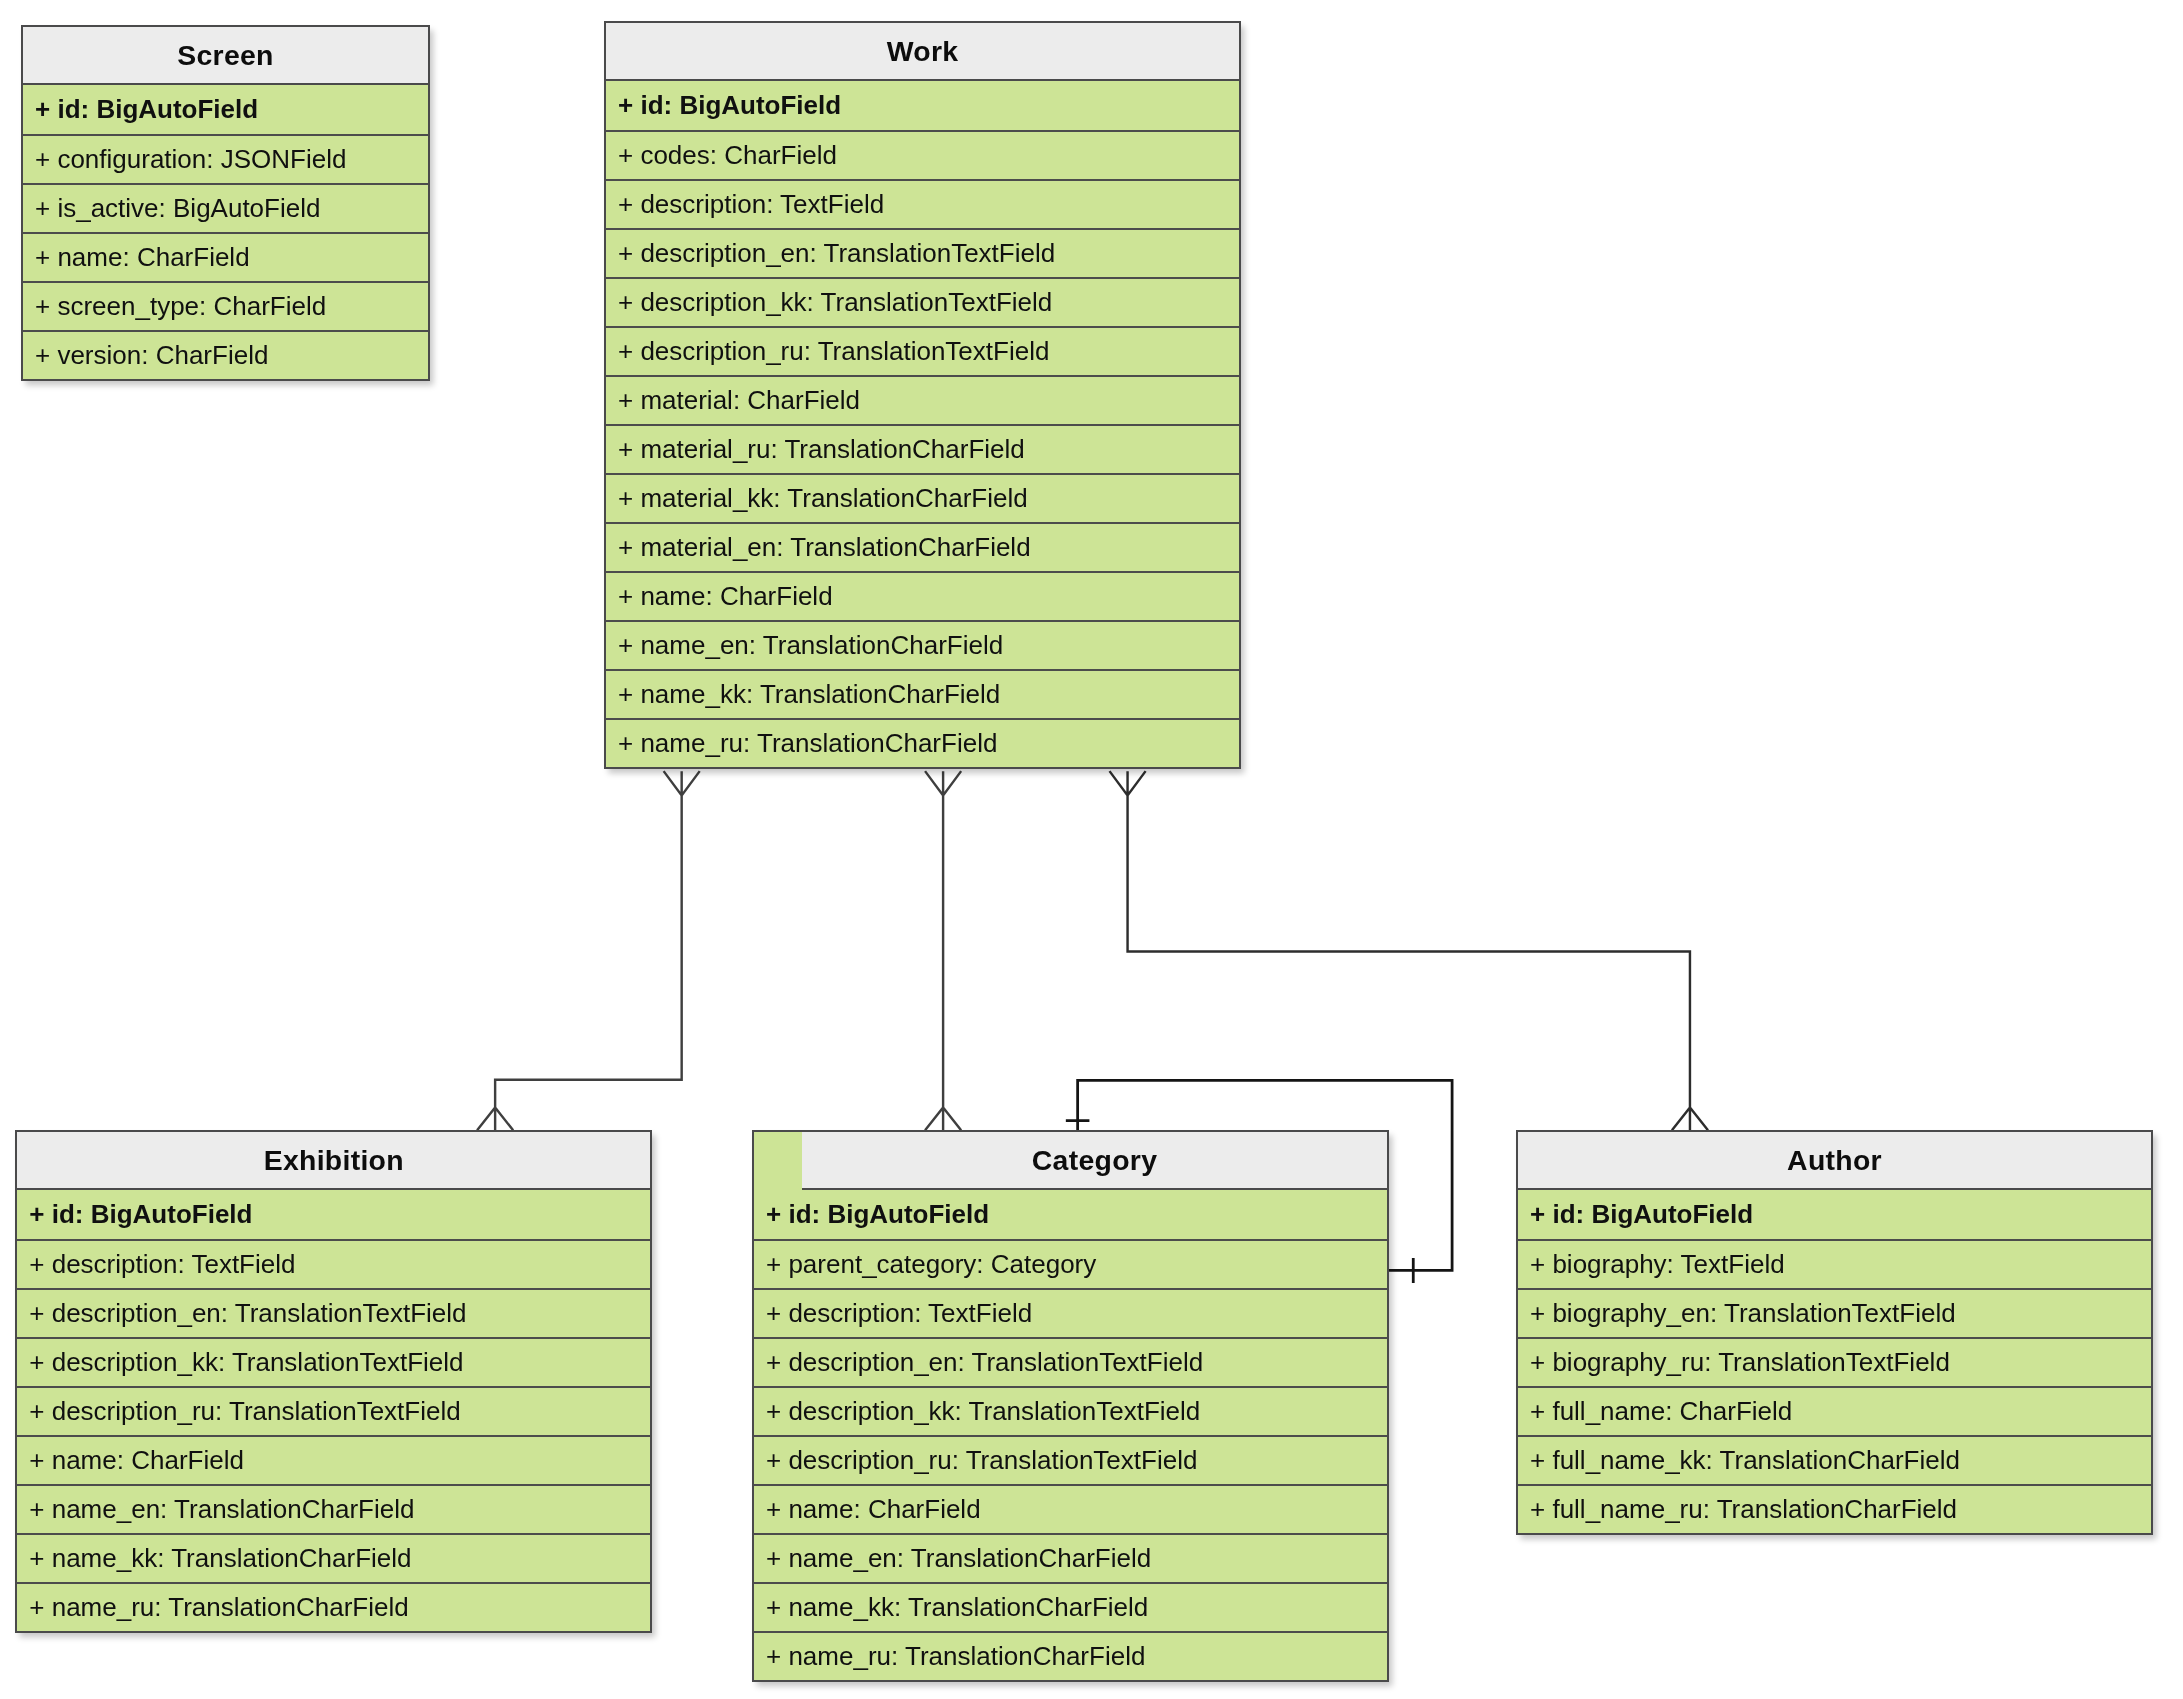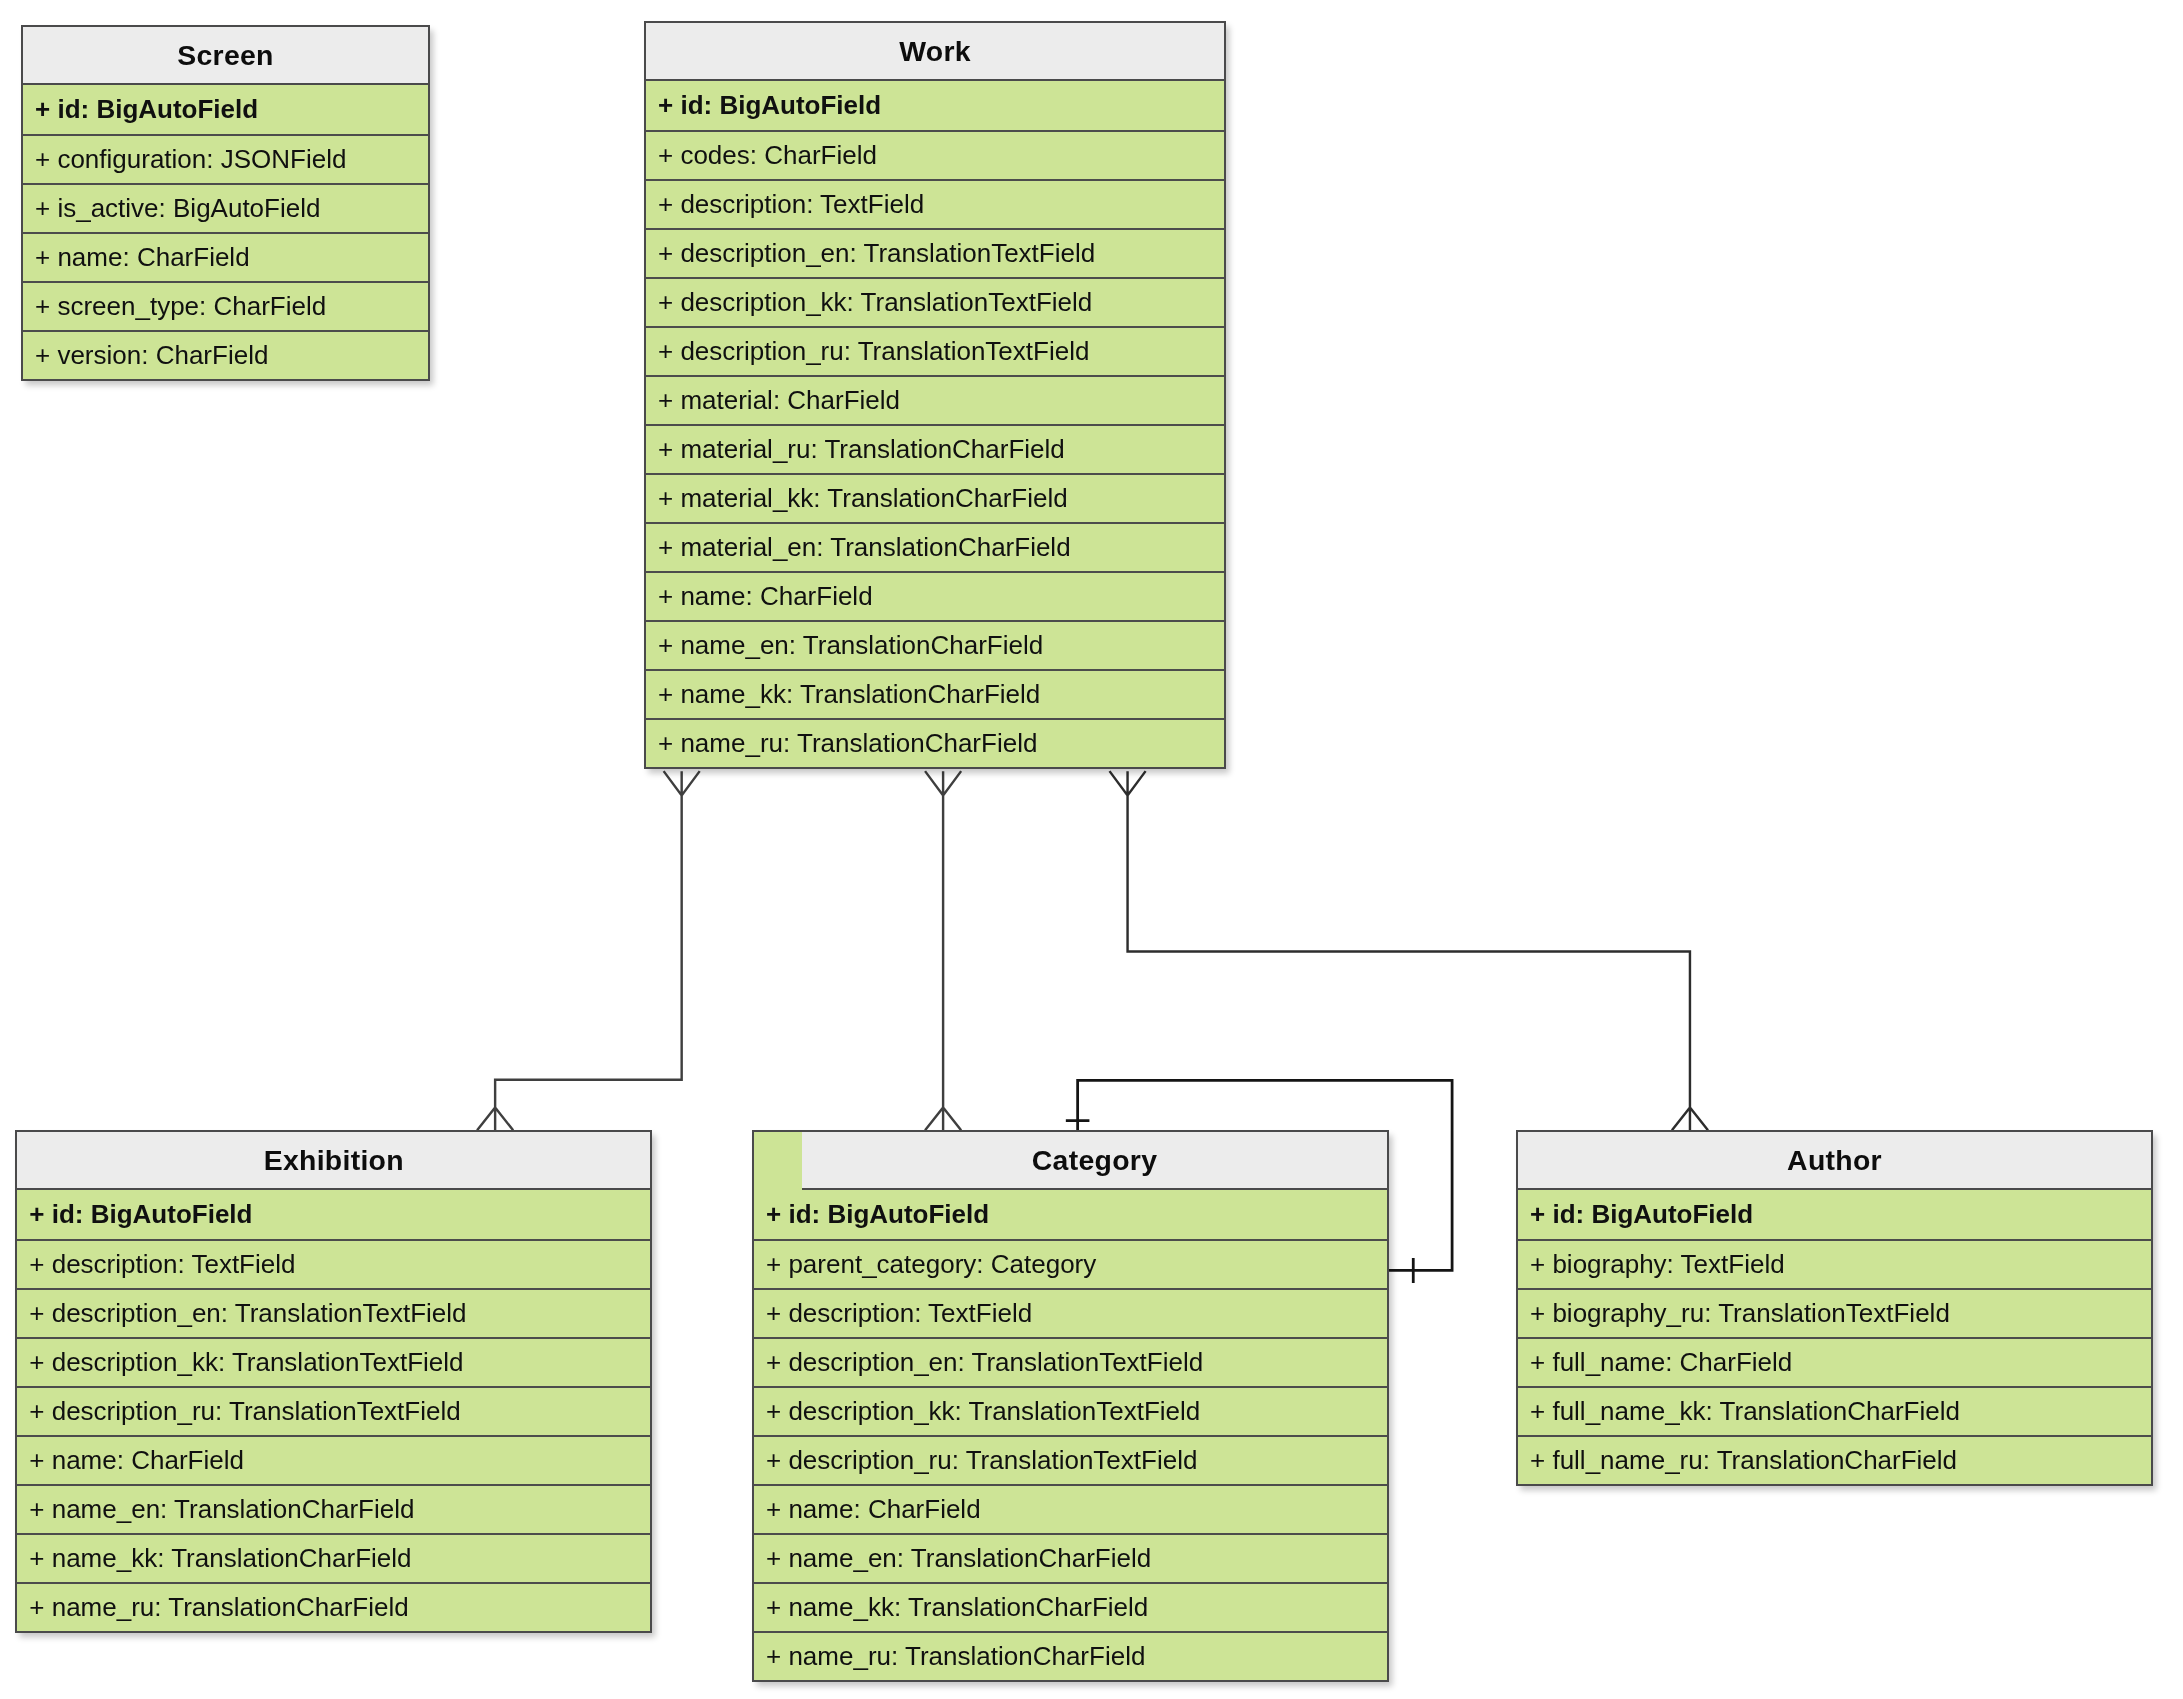--- a/index.html
+++ b/index.html
@@ -77,21 +77,21 @@
     <div class="entity-header" style="background: rgb(236, 236, 236);">Screen</div>
     <div class="entity-rows">
           <div class="entity-row key">+ id: BigAutoField</div>
           <div class="entity-row">+ configuration: JSONField</div>
           <div class="entity-row">+ is_active: BigAutoField</div>
           <div class="entity-row">+ name: CharField</div>
           <div class="entity-row">+ screen_type: CharField</div>
           <div class="entity-row">+ version: CharField</div>
         </div>
   </div>
-      <div class="entity" style="left: 644px; top: 21px; width: 582px; background: rgb(205, 228, 150);">
+      <div class="entity" style="left: 604px; top: 21px; width: 637px; background: rgb(205, 228, 150);">
     <div class="entity-header" style="background: rgb(236, 236, 236);">Work</div>
     <div class="entity-rows">
           <div class="entity-row key">+ id: BigAutoField</div>
           <div class="entity-row">+ codes: CharField</div>
           <div class="entity-row">+ description: TextField</div>
           <div class="entity-row">+ description_en: TranslationTextField</div>
           <div class="entity-row">+ description_kk: TranslationTextField</div>
           <div class="entity-row">+ description_ru: TranslationTextField</div>
           <div class="entity-row">+ material: CharField</div>
           <div class="entity-row">+ material_ru: TranslationCharField</div>
@@ -130,20 +130,21 @@
           <div class="entity-row">+ name_en: TranslationCharField</div>
           <div class="entity-row">+ name_kk: TranslationCharField</div>
           <div class="entity-row">+ name_ru: TranslationCharField</div>
         </div>
   </div>
       <div class="entity" style="left: 1516px; top: 1130px; width: 637px; background: rgb(205, 228, 150);">
     <div class="entity-header" style="background: rgb(236, 236, 236);">Author</div>
     <div class="entity-rows">
           <div class="entity-row key">+ id: BigAutoField</div>
           <div class="entity-row">+ biography: TextField</div>
+          <div class="entity-row">+ biography_en: TranslationTextField</div>
           <div class="entity-row">+ biography_ru: TranslationTextField</div>
           <div class="entity-row">+ full_name: CharField</div>
           <div class="entity-row">+ full_name_kk: TranslationCharField</div>
           <div class="entity-row">+ full_name_ru: TranslationCharField</div>
         </div>
   </div>
     </div>
 </div>
 
 

